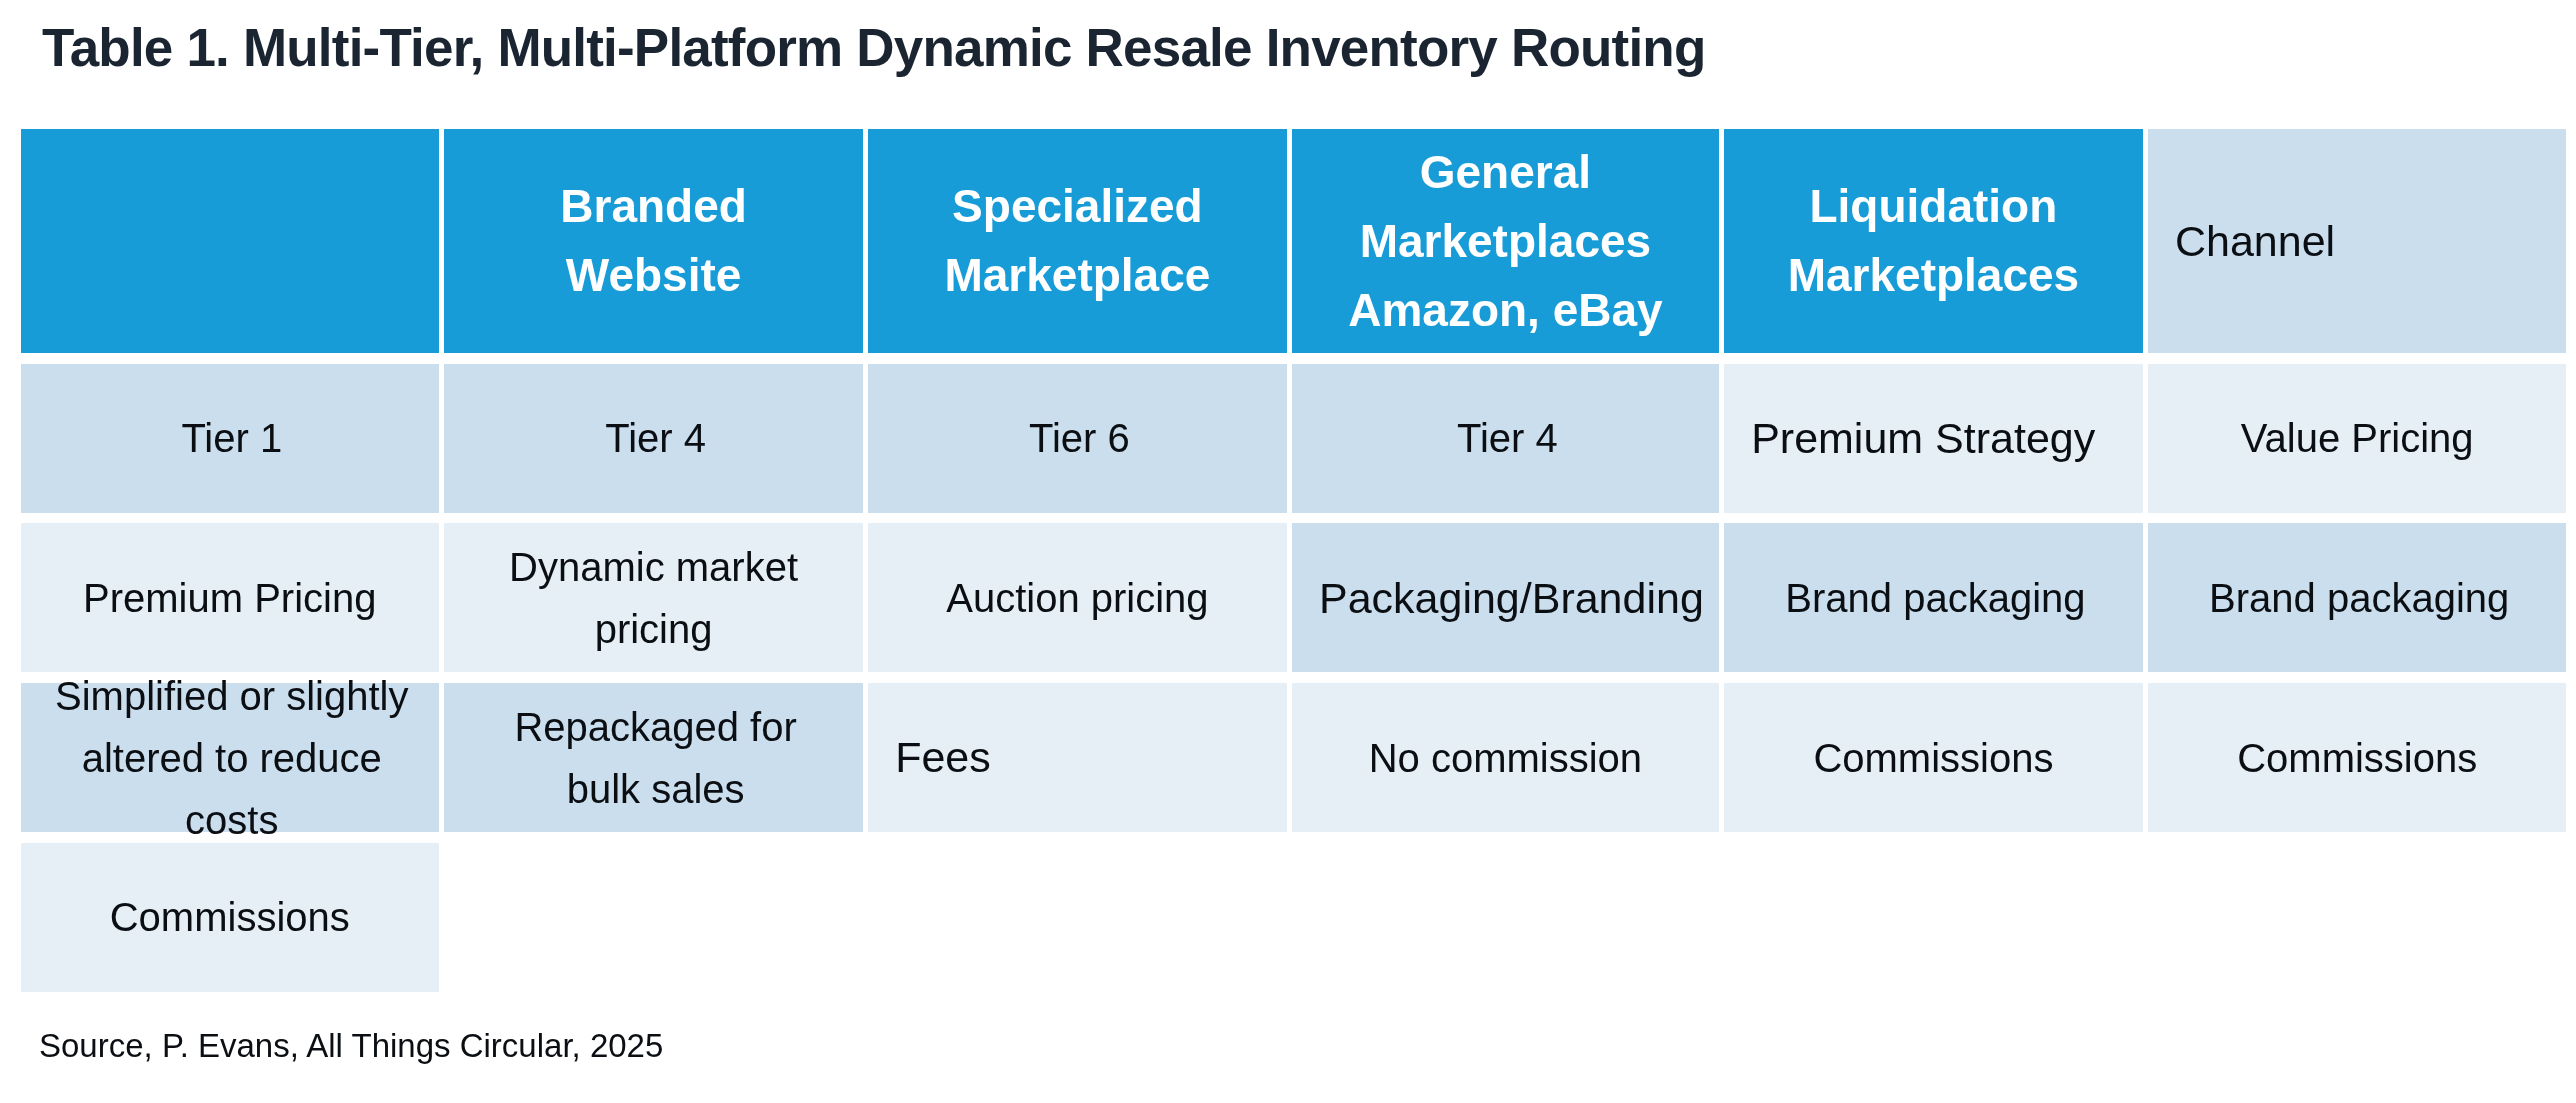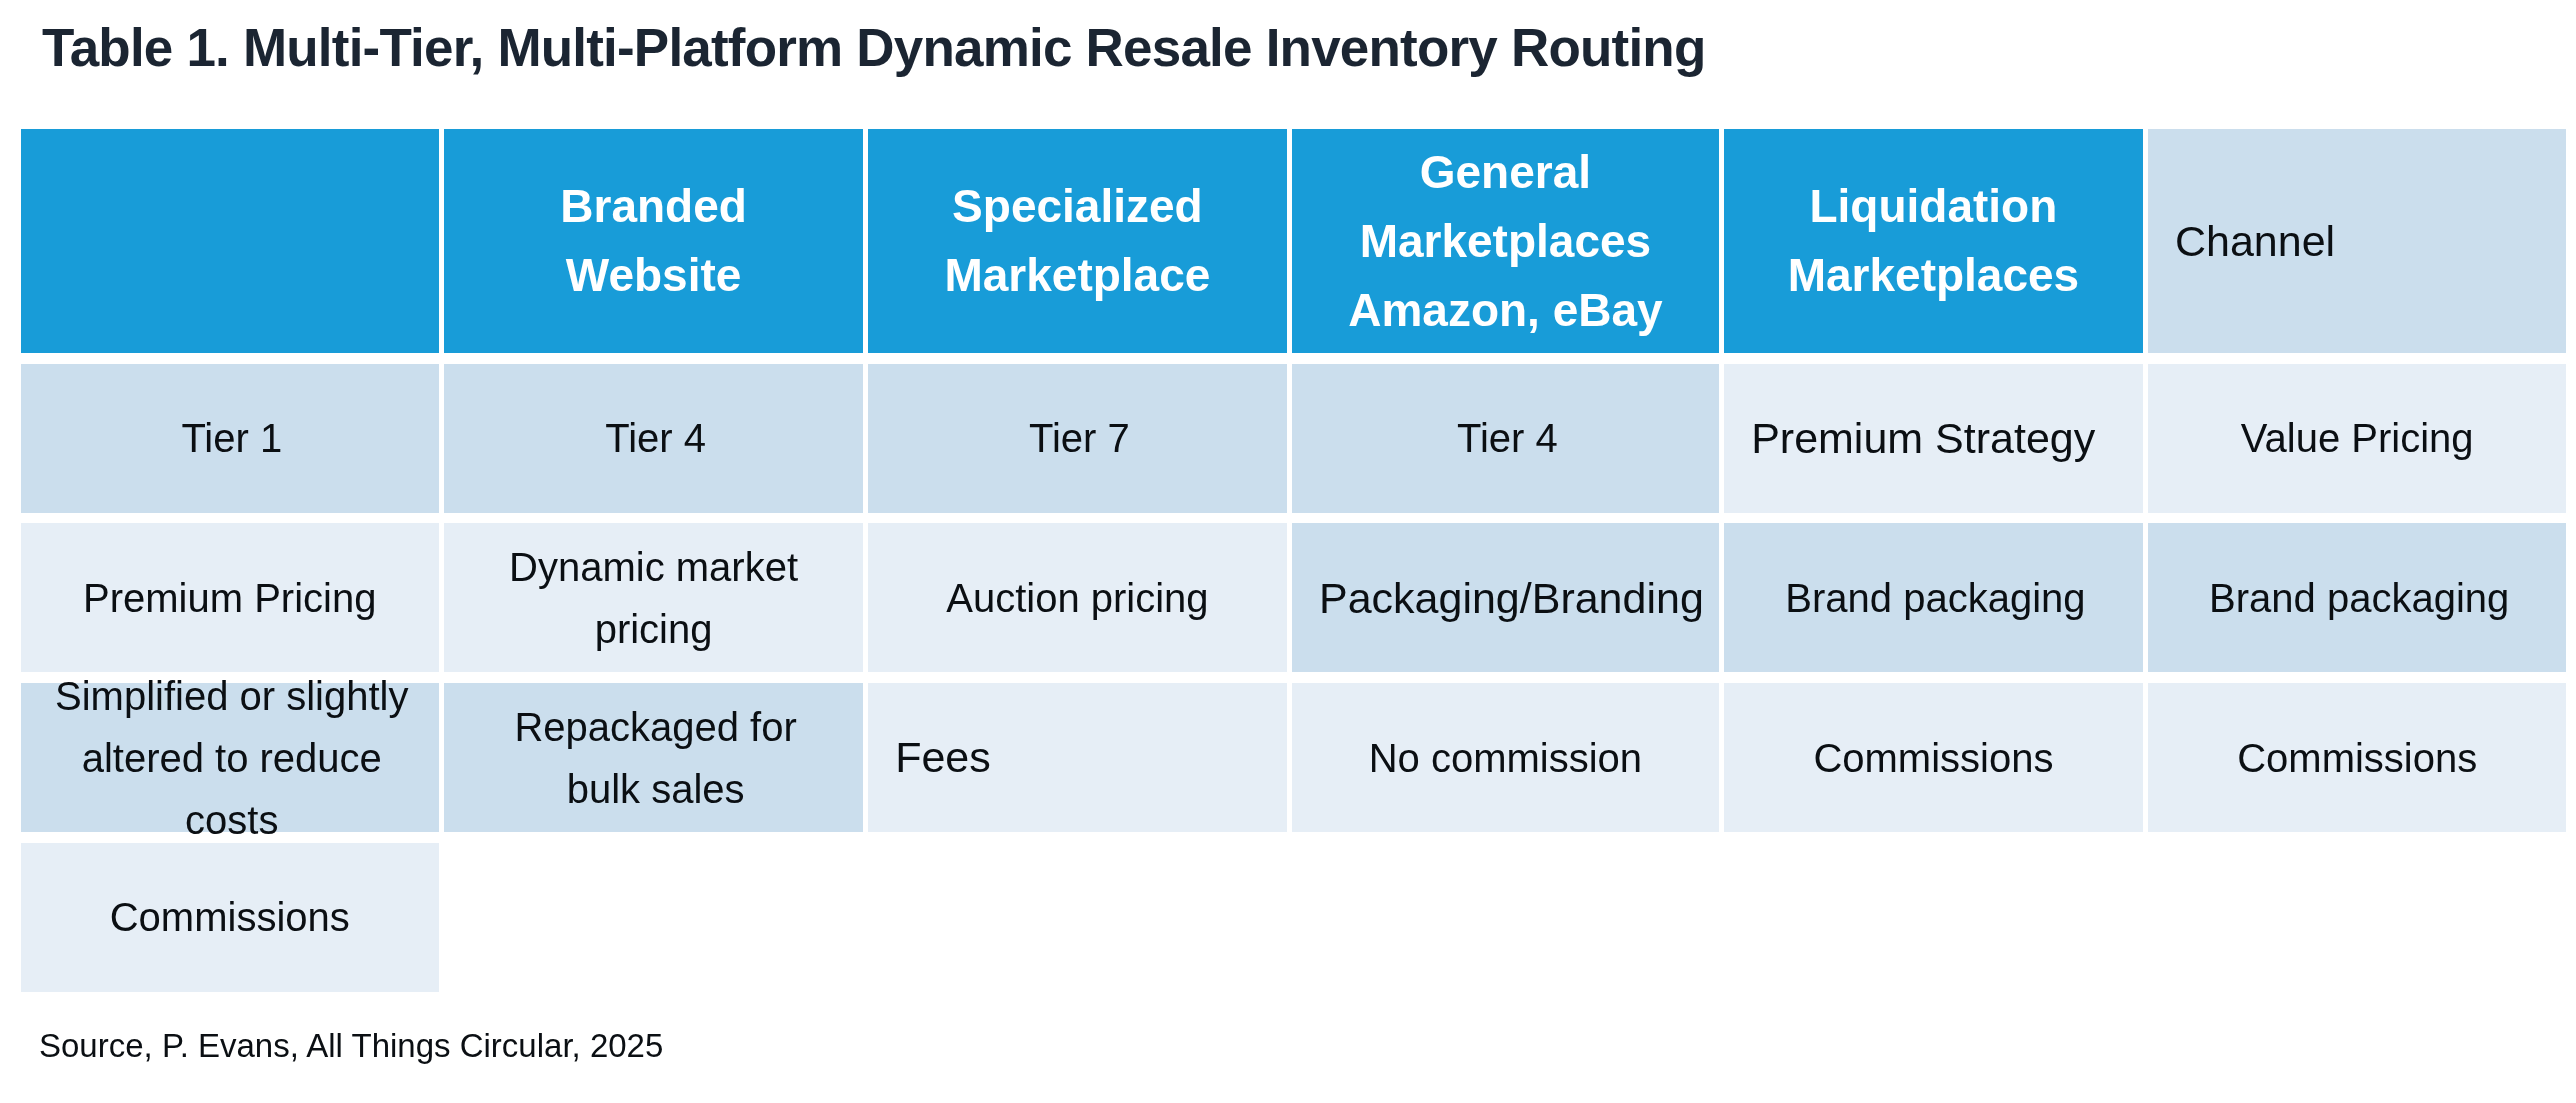--- a/index.html
+++ b/index.html
@@ -97,21 +97,21 @@
 Marketplace</div>
     <div class="cell th">General
 Marketplaces
 Amazon, eBay</div>
     <div class="cell th">Liquidation
 Marketplaces</div>
 
     <div class="cell row-a label">Channel</div>
     <div class="cell row-a">Tier 1</div>
     <div class="cell row-a">Tier 4</div>
-    <div class="cell row-a">Tier 7</div>
+    <div class="cell row-a">Tier 6</div>
     <div class="cell row-a">Tier 4</div>
 
     <div class="cell row-b label">Premium Strategy</div>
     <div class="cell row-b">Value Pricing</div>
     <div class="cell row-b">Premium Pricing</div>
     <div class="cell row-b">Dynamic market pricing</div>
     <div class="cell row-b">Auction pricing</div>
 
     <div class="cell row-a label">Packaging/Branding</div>
     <div class="cell row-a">Brand packaging</div>

